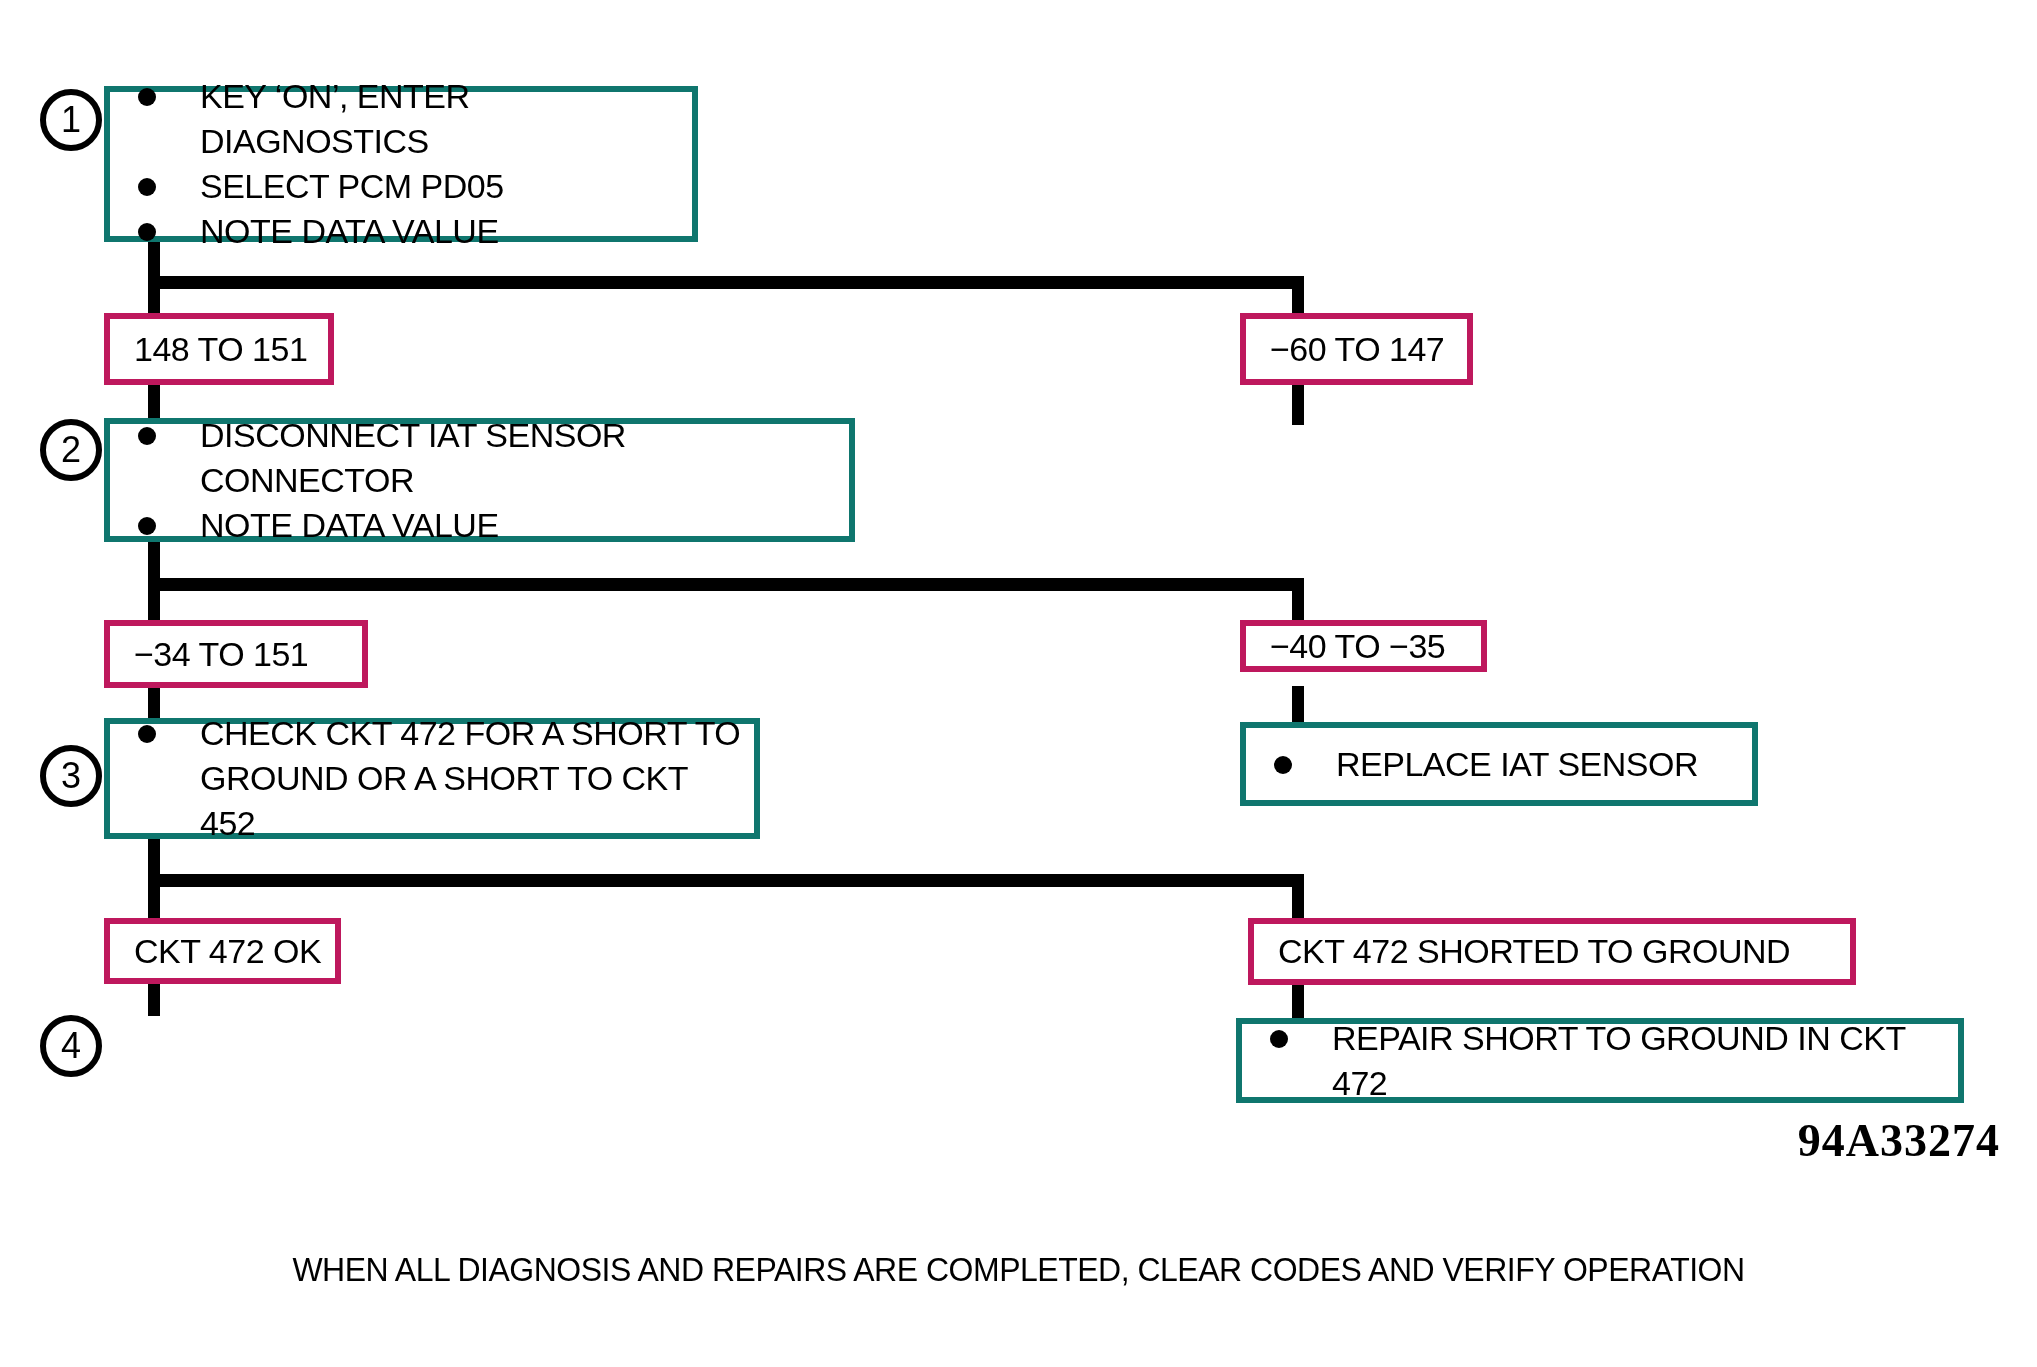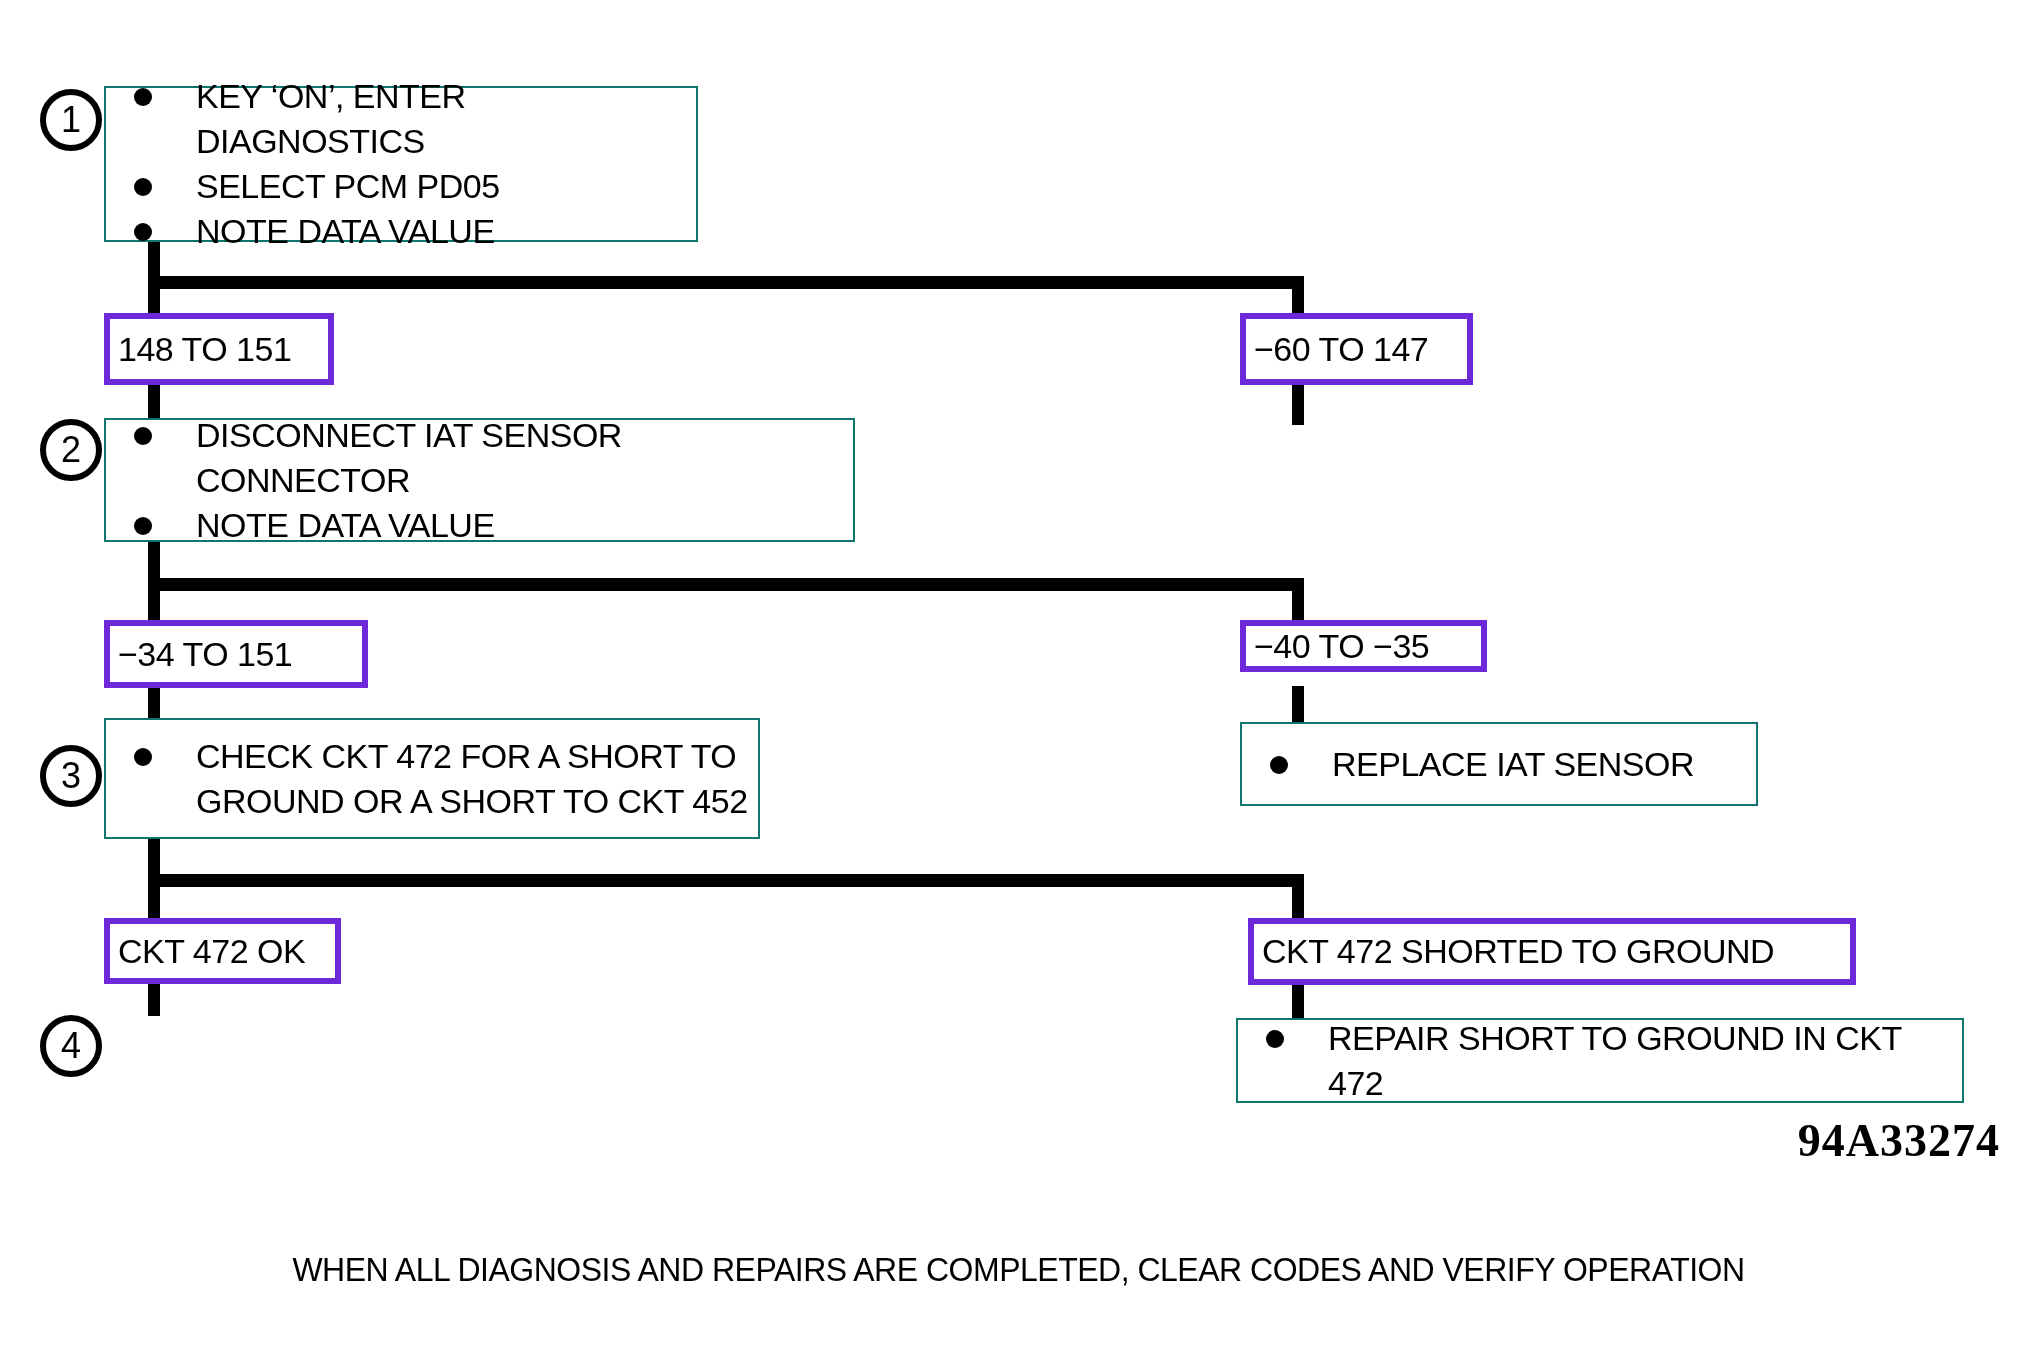--- a/index.html
+++ b/index.html
@@ -9,40 +9,40 @@
     background:#ffffff;
     font-family:"Liberation Sans", sans-serif;
     color:#000;
     overflow:hidden;
   }
   
   .conn{position:absolute;background:#000;}
   
   .pbox{
     position:absolute;
-    border:2px solid #0f766e;
+    border:6px solid #0f766e;
     background:#fff;
     box-sizing:border-box;
     display:flex;
     flex-direction:column;
     justify-content:center;
     padding:6px 10px 6px 28px;
   }
   .bullet-line{display:flex;align-items:flex-start;line-height:45px;font-size:34px;letter-spacing:-0.5px;}
   .dot{flex:none;width:18px;height:18px;border-radius:50%;background:#000;margin-top:14px;margin-right:44px;}
   .btext{white-space:pre-wrap;}
   
   .lbox{
     position:absolute;
-    border:6px solid #6d28d9;
+    border:6px solid #be185d;
     background:#fff;
     box-sizing:border-box;
     display:flex;
     align-items:center;
-    padding-left:8px;
+    padding-left:24px;
     font-size:34px;
     letter-spacing:-0.5px;
   }
   
   .stepcircle{
     position:absolute;
     width:62px;height:62px;
     border:6px solid #000;
     border-radius:50%;
     box-sizing:border-box;

